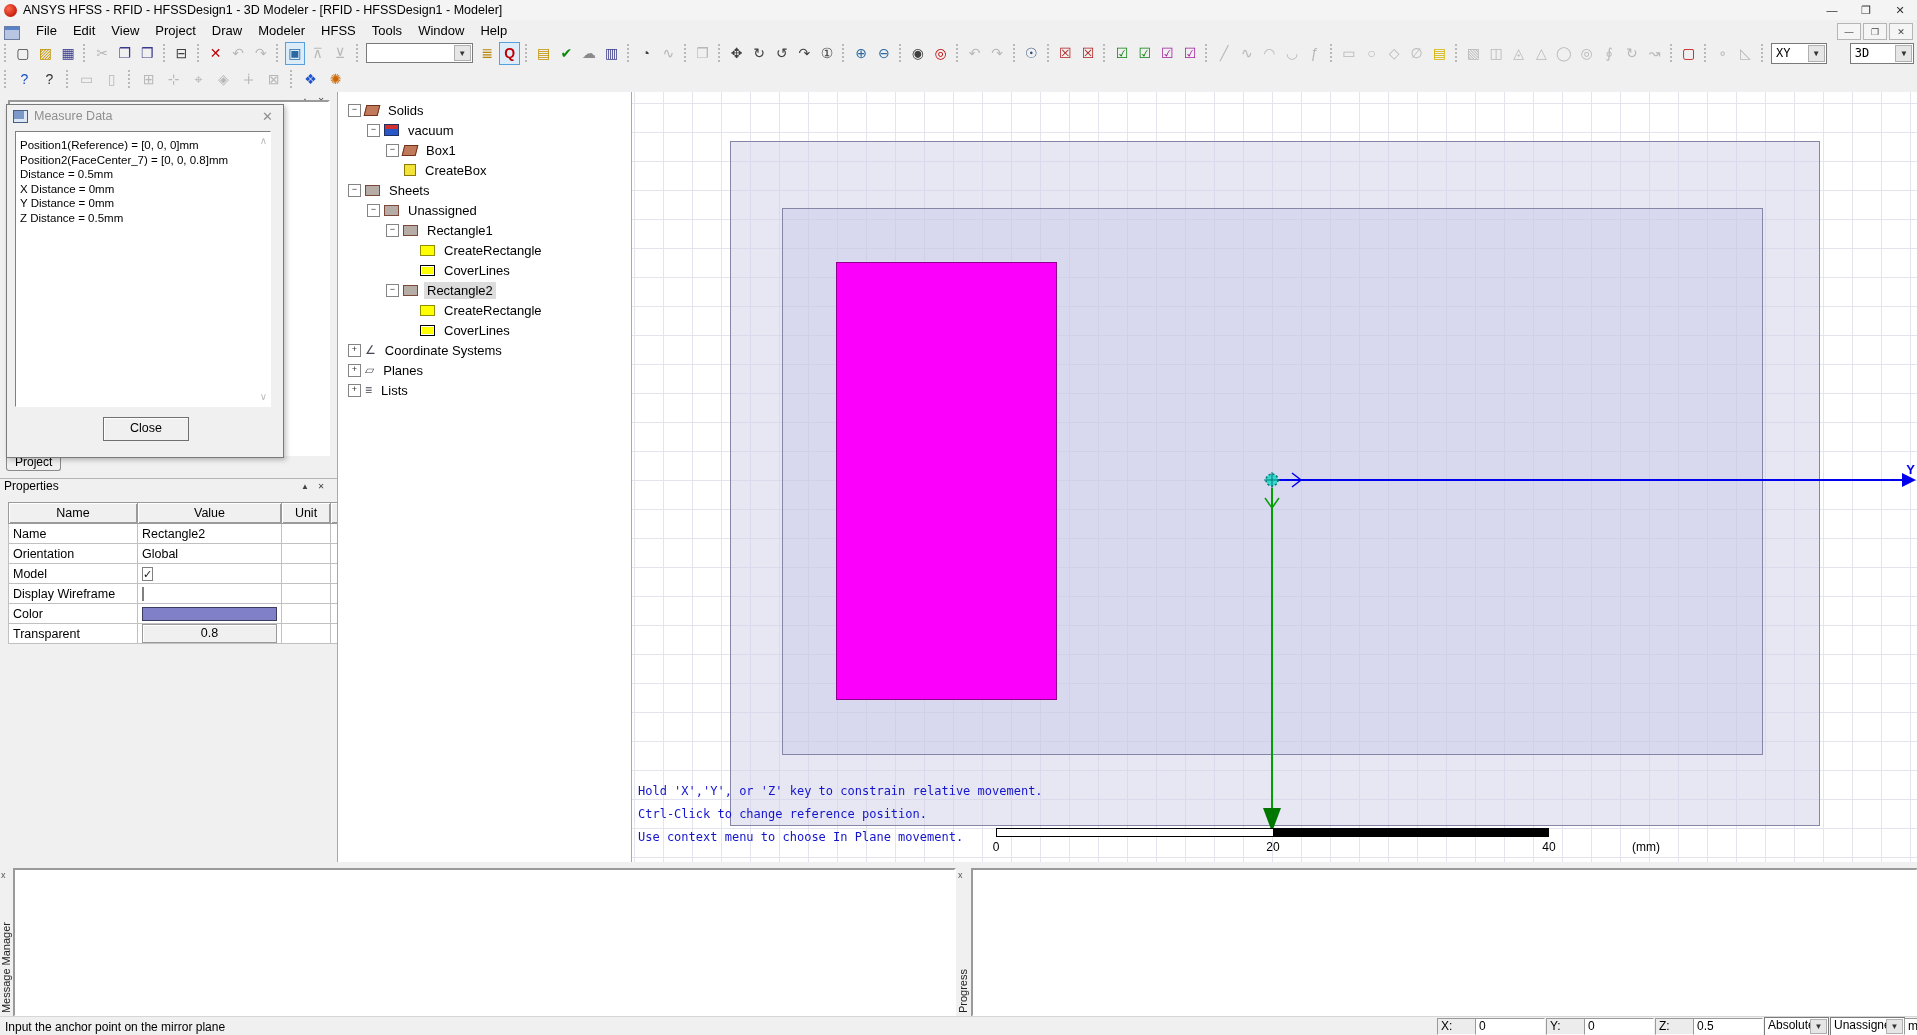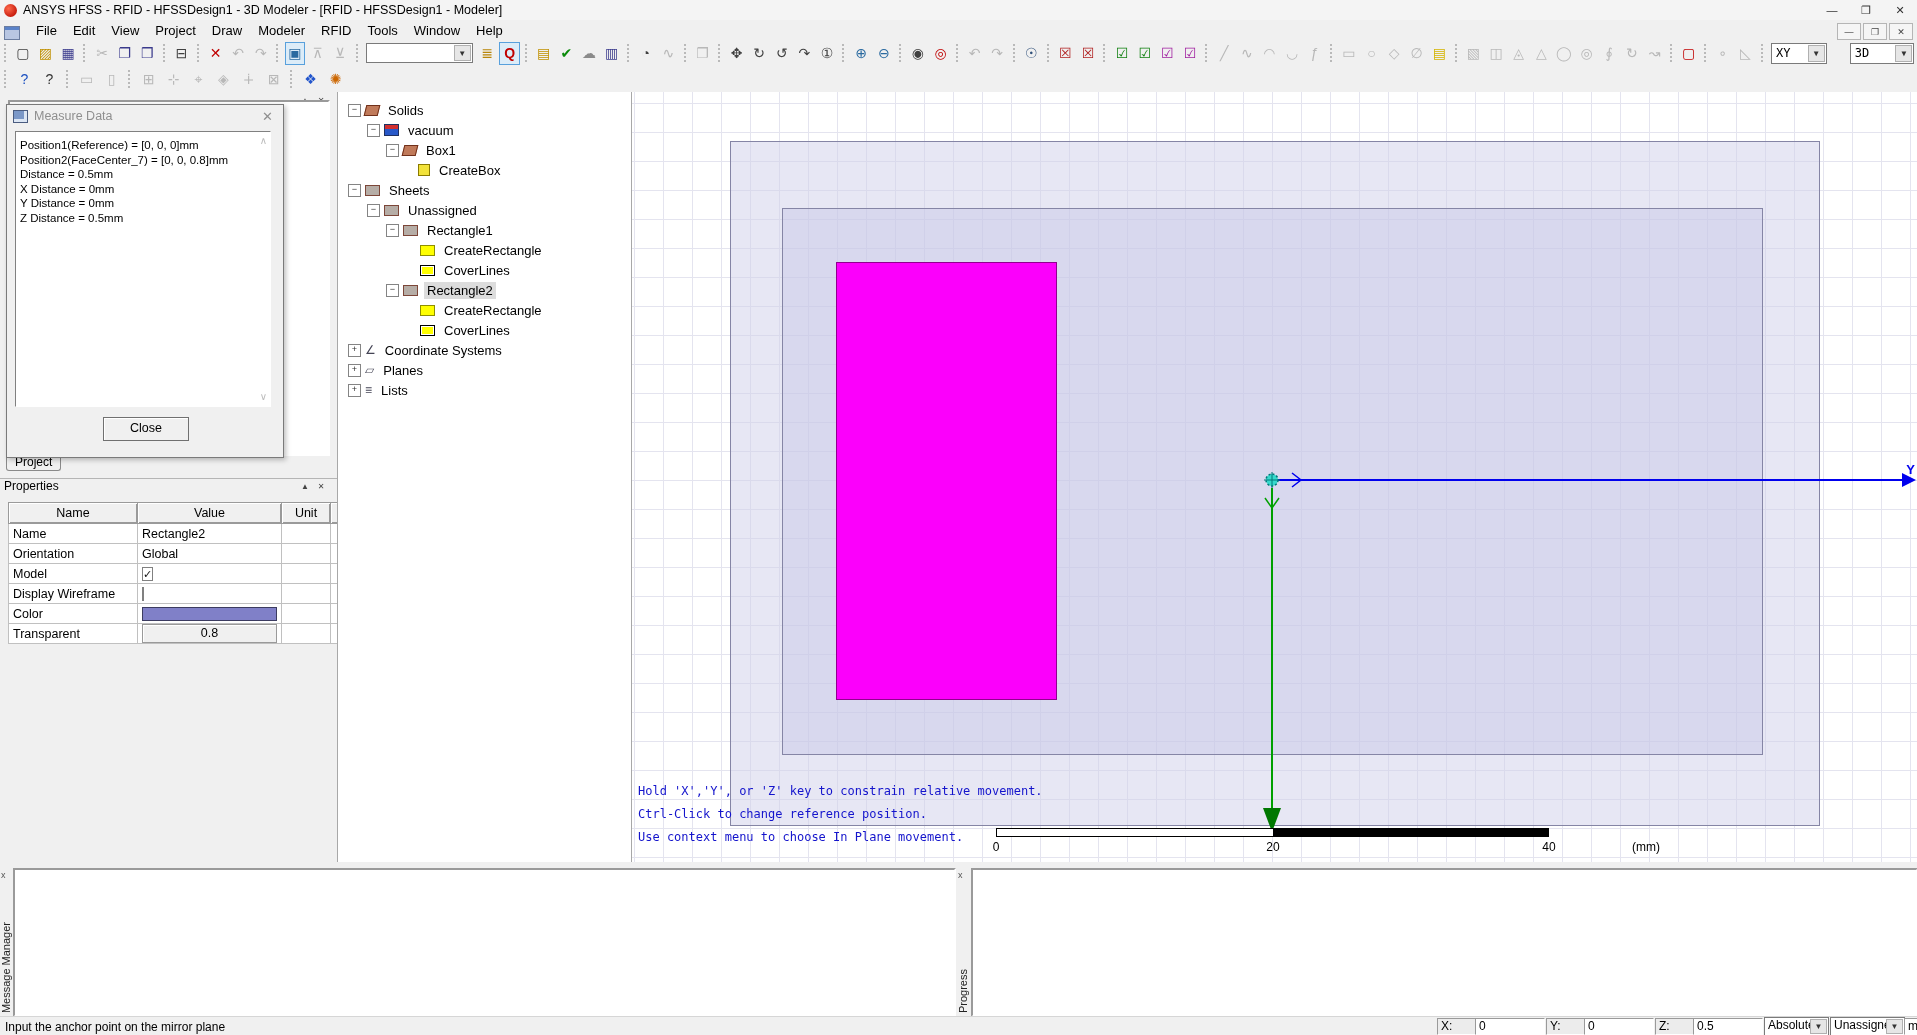--- a/index.html
+++ b/index.html
@@ -155,21 +155,21 @@
 
   <div id="menubar">
     <span id="mdi-doc-icon"></span>
     <span id="menu-items" style="display:flex;">
         <span class="menu-item">File</span>
         <span class="menu-item">Edit</span>
         <span class="menu-item">View</span>
         <span class="menu-item">Project</span>
         <span class="menu-item">Draw</span>
         <span class="menu-item">Modeler</span>
-        <span class="menu-item">RFID</span>
+        <span class="menu-item">HFSS</span>
         <span class="menu-item">Tools</span>
         <span class="menu-item">Window</span>
         <span class="menu-item">Help</span>
       </span>
     <span id="mdi-controls">
       <span class="mdi-btn">—</span>
       <span class="mdi-btn">❐</span>
       <span class="mdi-btn">✕</span>
     </span>
   </div>
@@ -370,21 +370,21 @@
         <div class="tree-row" style="top: 28px; left: 29px;">
           <span class="exp">−</span>
           <span class="ti ti-material"></span>
           <span class="tree-label">vacuum</span>
         </div>
         <div class="tree-row" style="top: 48px; left: 48px;">
           <span class="exp">−</span>
           <span class="ti ti-box"></span>
           <span class="tree-label">Box1</span>
         </div>
-        <div class="tree-row" style="top: 68px; left: 65px;">
+        <div class="tree-row" style="top: 68px; left: 51px;">
           <span style="width: 15px; flex: 0 0 auto;"></span>
           <span class="ti ti-createbox"></span>
           <span class="tree-label">CreateBox</span>
         </div>
         <div class="tree-row" style="top: 88px; left: 10px;">
           <span class="exp">−</span>
           <span class="ti ti-sheet"></span>
           <span class="tree-label">Sheets</span>
         </div>
         <div class="tree-row" style="top: 108px; left: 29px;">

